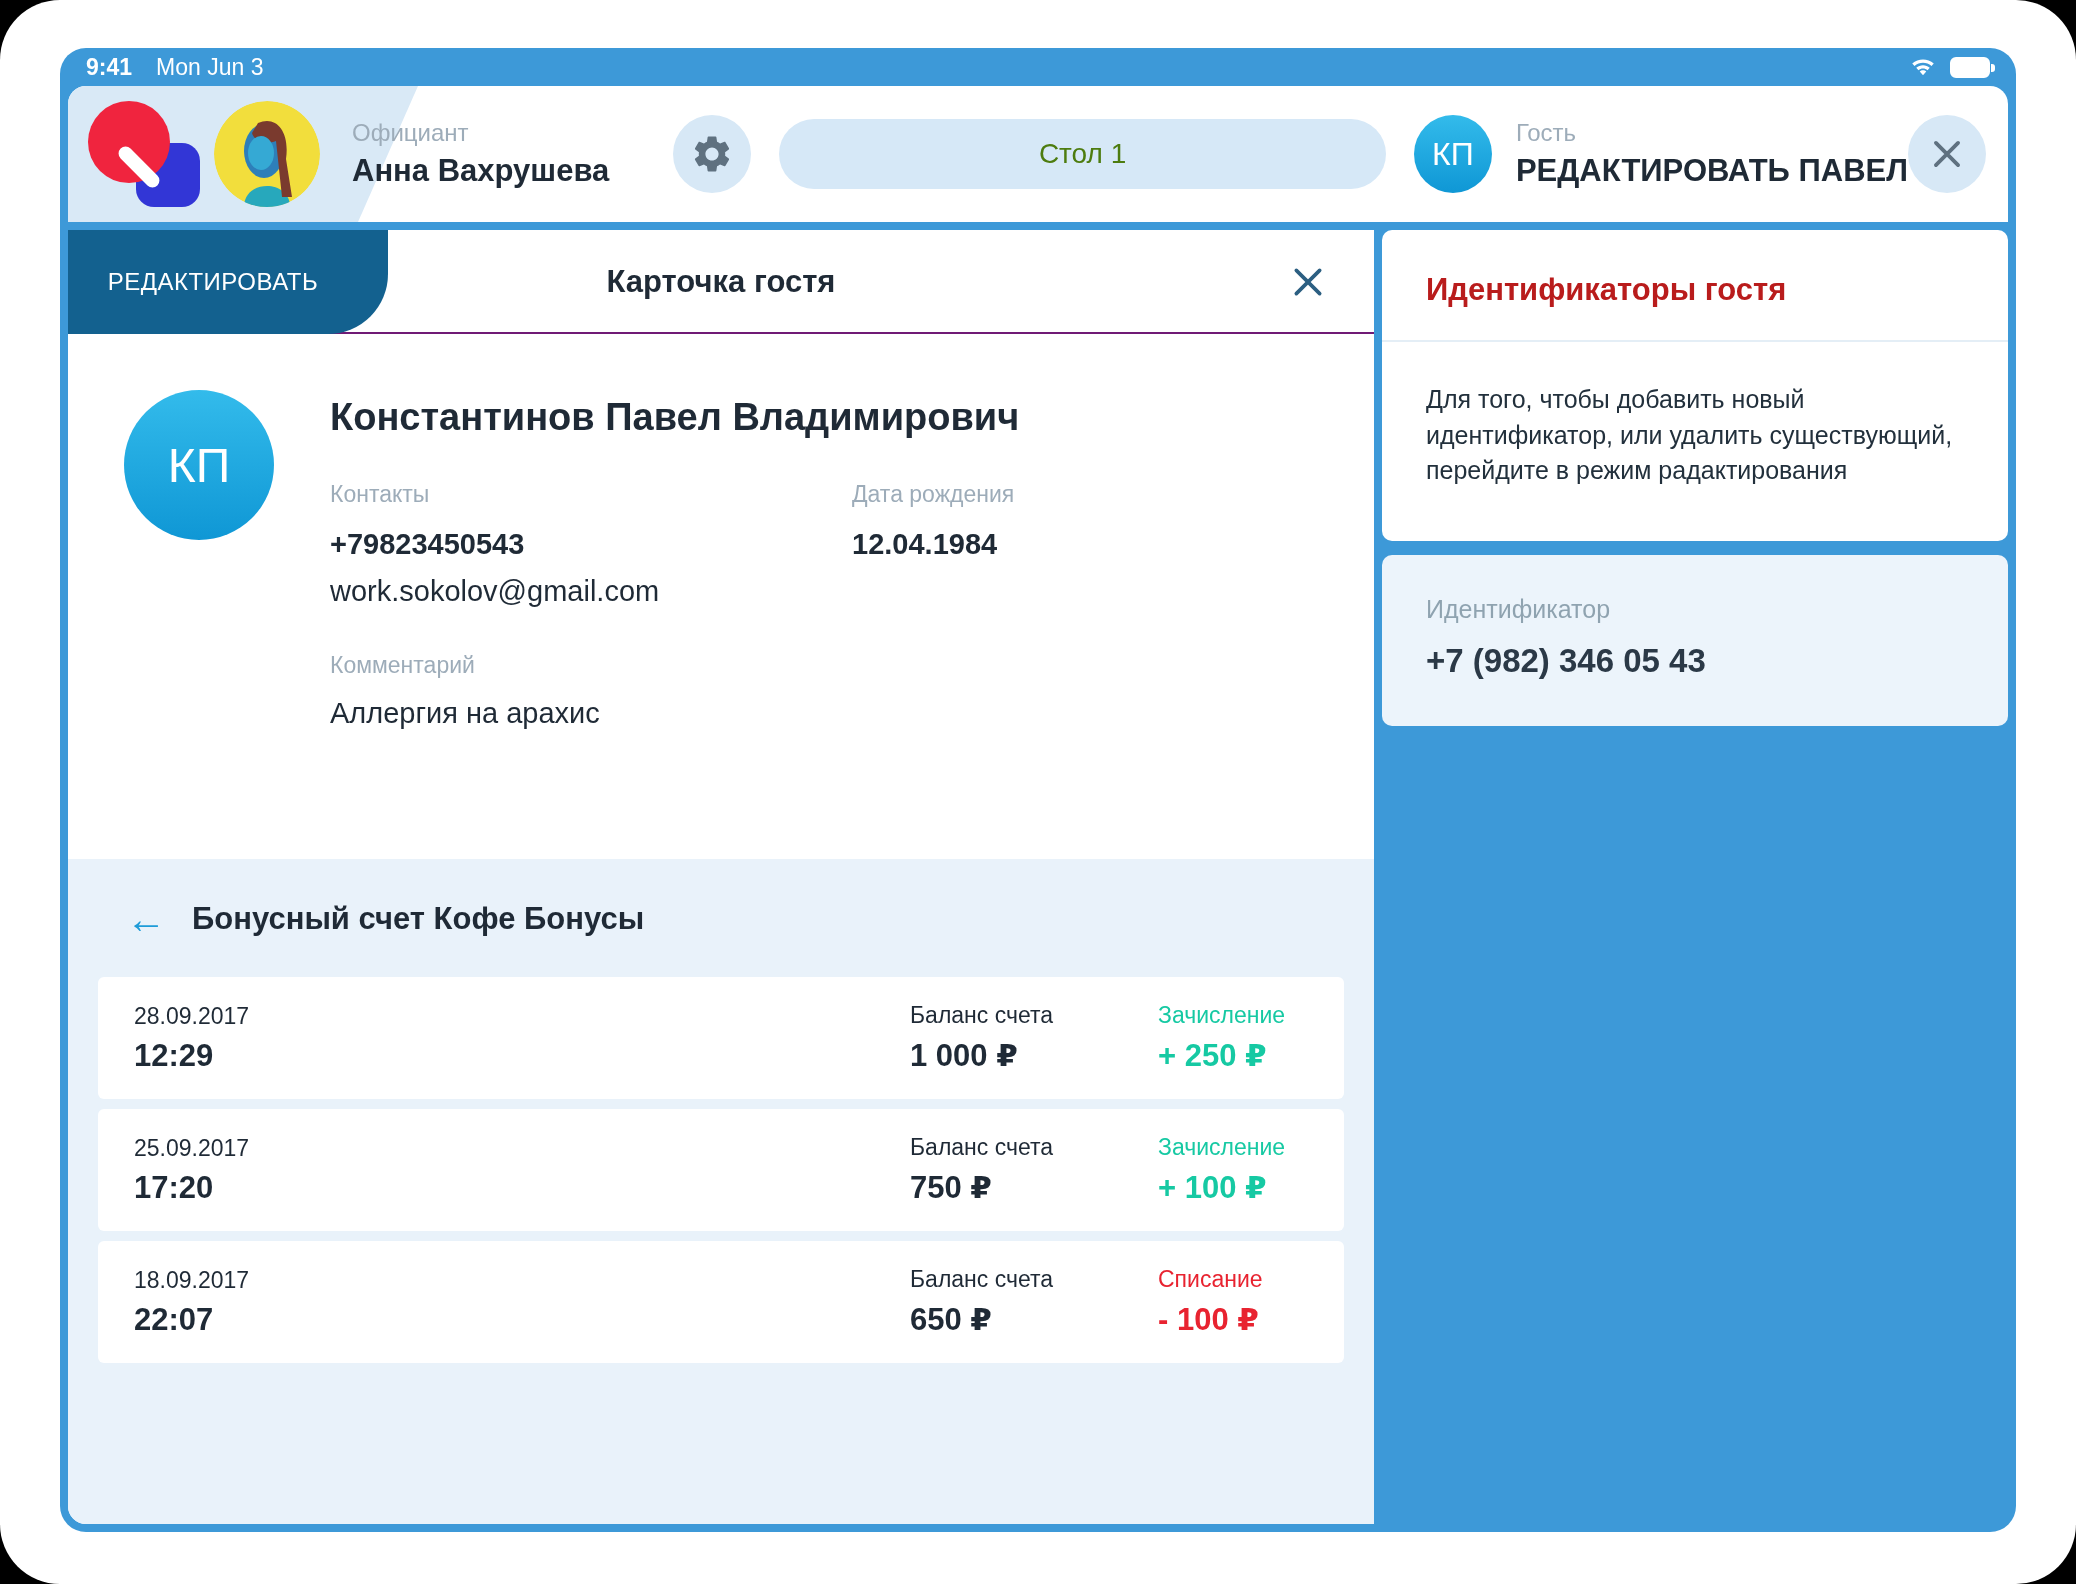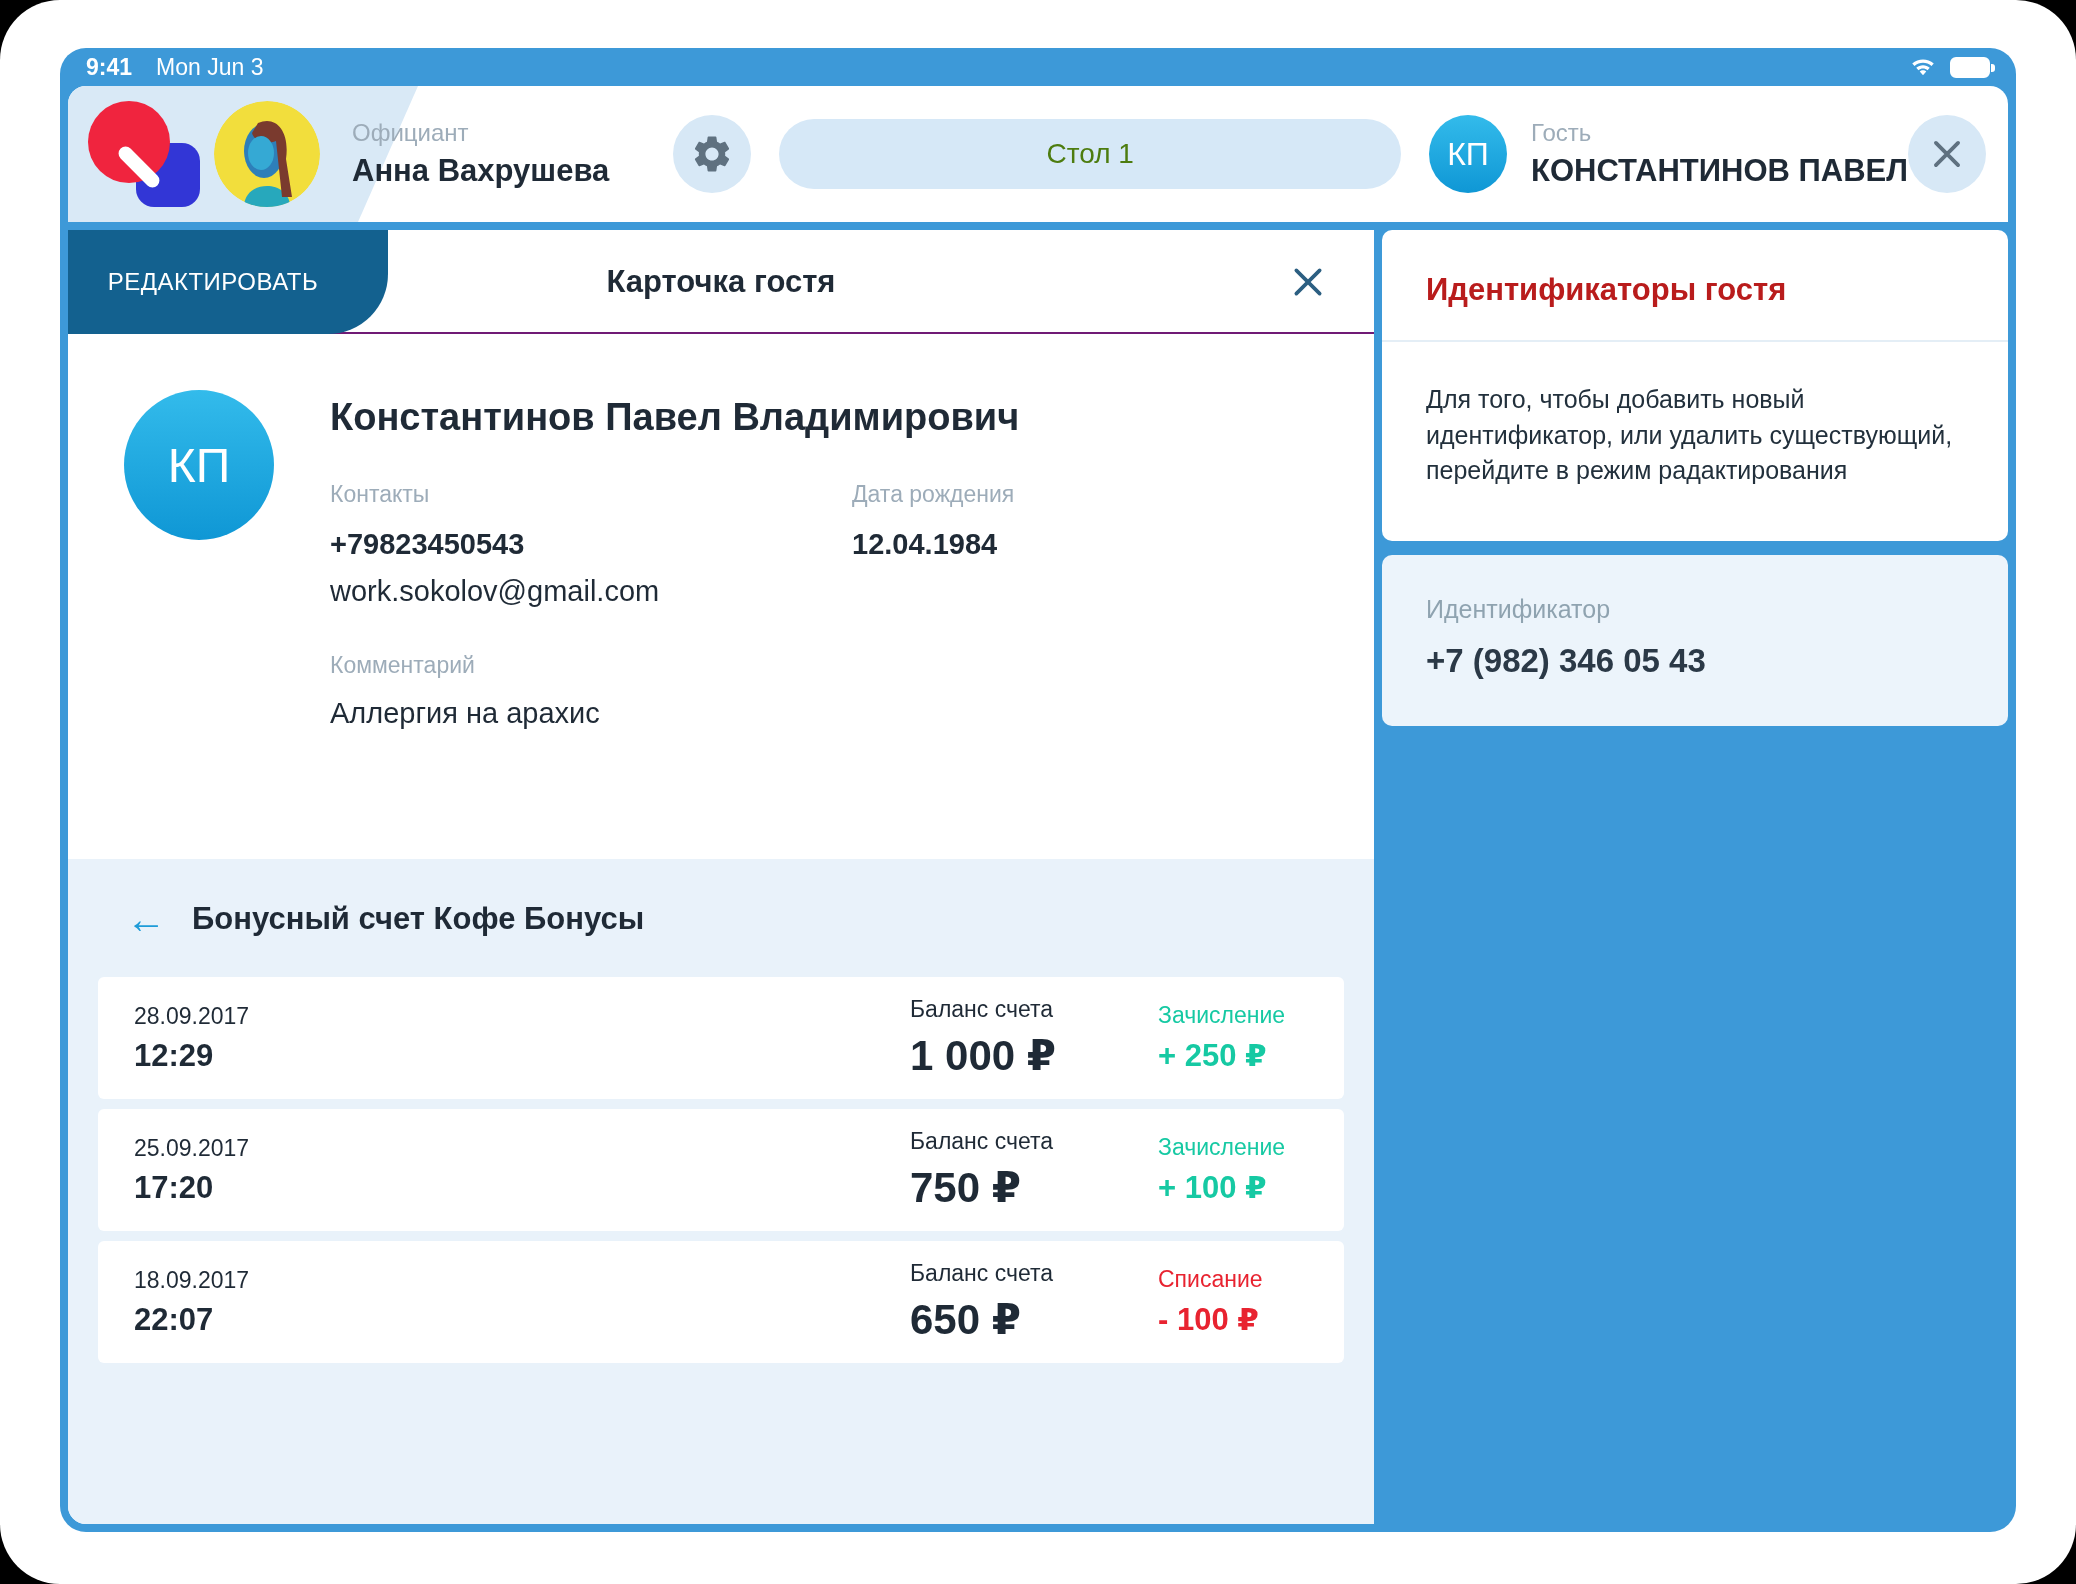--- a/index.html
+++ b/index.html
@@ -109,21 +109,21 @@
   .bonus-title { font-size:31px; font-weight:700; color:#1F2A36; }
   .tx-row {
     background:#fff; border-radius:6px; margin-bottom:10px; height:122px;
     display:flex; align-items:center; padding:0 36px;
   }
   .tx-left { flex:1; }
   .tx-date { font-size:23px; color:#1F2A36; }
   .tx-time { font-size:31px; font-weight:700; color:#1F2A36; margin-top:8px; }
   .tx-balance { width:248px; }
   .tx-balance-label { font-size:23px; color:#1F2A36; }
-  .tx-balance-value { font-size:42px; font-weight:700; color:#1F2A36; margin-top:8px; }
+  .tx-balance-value { font-size:31px; font-weight:700; color:#1F2A36; margin-top:8px; }
   .tx-op { width:150px; }
   .tx-op-label { font-size:23px; }
   .tx-op-value { font-size:31px; font-weight:700; margin-top:8px; }
   .tx-credit { color:#16C9A3; }
   .tx-debit { color:#E82330; }
 
   .right-panel { flex:1; display:flex; flex-direction:column; gap:14px; }
   .id-card { background:#fff; border-radius:10px; flex:none; }
   .id-card-title { font-size:31px; font-weight:700; color:#b91c1c; padding:42px 44px 32px 44px; border-bottom:2px solid #E4EEF6; }
   .id-card-desc { font-size:25px; color:#22303C; line-height:1.42; padding:40px 40px 52px 44px; }
@@ -187,21 +187,21 @@
           </svg>
         </span>
       </button>
 
       <button class="table-pill">Стол 1</button>
 
       <div class="kp-circle">КП</div>
 
       <div class="guest-block person-block" style="margin-left:24px;">
         <div class="sub-label">Гость</div>
-        <div class="person-name">КОНСТАНТИНОВ ПАВЕЛ</div>
+        <div class="person-name">РЕДАКТИРОВАТЬ ПАВЕЛ</div>
       </div>
 
       <button class="round-btn close-btn">
         <span>
           <svg width="38" height="38" viewBox="0 0 24 24">
             <path d="M5 5 L19 19 M19 5 L5 19" stroke="#5F7180" stroke-width="2.4" stroke-linecap="round"></path>
           </svg>
         </span>
       </button>
     </div>

